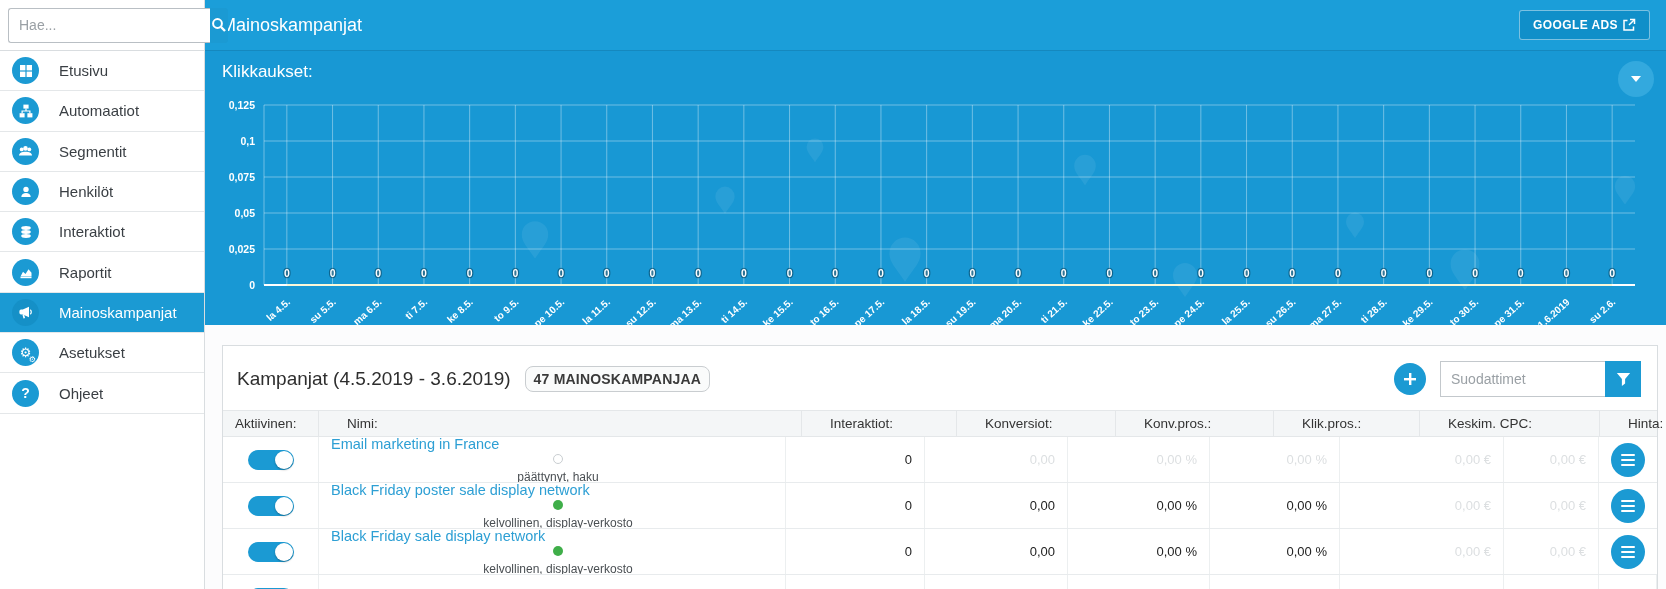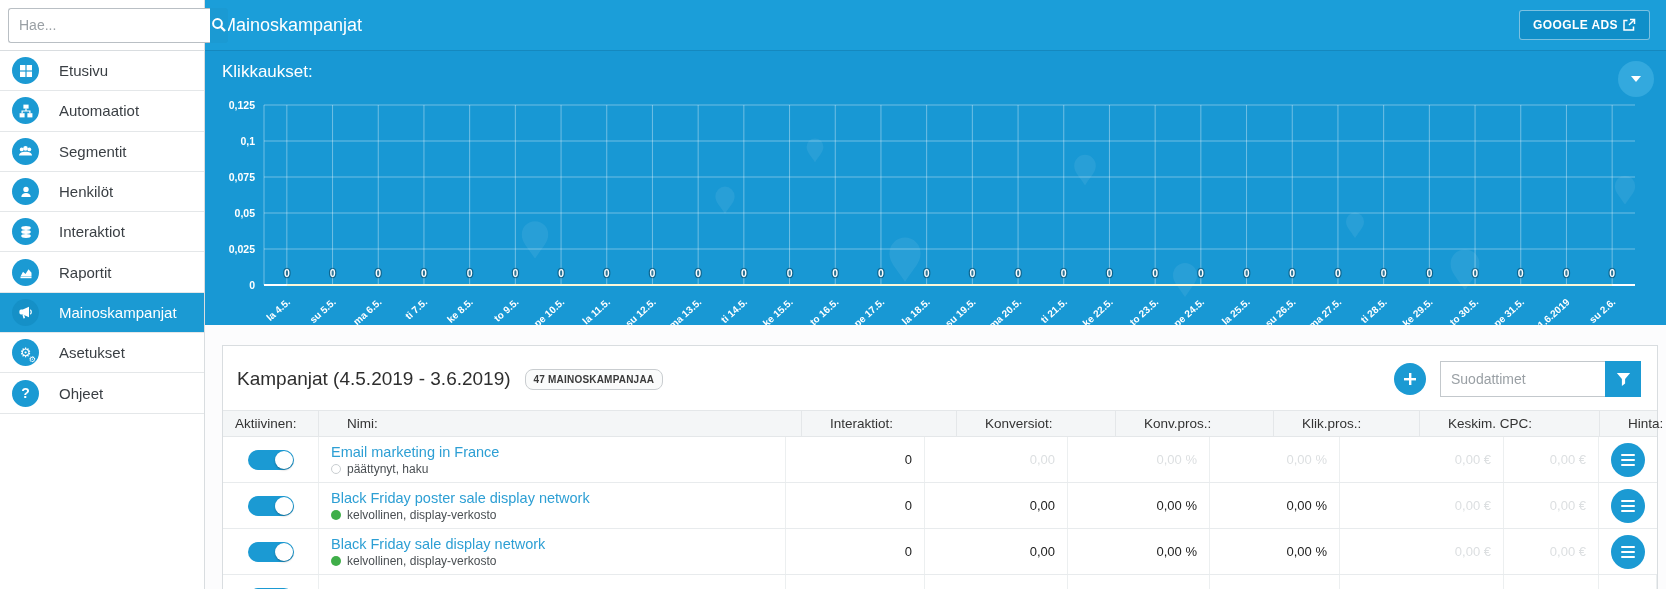--- a/index.html
+++ b/index.html
@@ -49,21 +49,21 @@
   .chart-svg text { font-family:"Liberation Sans", sans-serif; }
   .ytick { fill:#ffffff; font-size:10.5px; font-weight:bold; }
   .xtick { fill:#ffffff; font-size:10px; font-weight:bold; }
   .plabel { fill:#ffffff; font-size:10.5px; font-weight:bold; }
 
   
   .lower { padding:20px 8px 0 17px; }
   .card { background:#ffffff; border:1px solid #d9dde0; }
   .card-head { display:flex; align-items:center; padding:15px 16px 13px 14px; }
   .card-title { font-size:19px; color:#2e2e2e; }
-  .count-badge { margin-left:14px; font-size:10px; font-weight:bold; color:#3a3a3a;
+  .count-badge { margin-left:14px; font-size:14px; font-weight:bold; color:#3a3a3a;
     letter-spacing:0.2px; border:1px solid #c9cdd0; background:#fafbfb;
     padding:4px 8px; border-radius:8px; }
   .spacer { flex:1; }
   .add-btn { width:32px; height:32px; border-radius:50%; background:#1b9ad3;
     display:flex; align-items:center; justify-content:center; margin-right:14px; cursor:pointer; }
   .filter-wrap { display:flex; }
   .filter-input { width:165px; height:36px; border:1px solid #c3c8cc; border-right:none;
     padding:0 10px; font-size:14px; color:#333; outline:none; }
   .filter-input::placeholder { color:#9aa0a5; }
   .filter-btn { width:36px; height:36px; background:#1b9ad3; display:flex;
@@ -76,21 +76,21 @@
   .th:last-child { border-right:none; }
   .trow { border-bottom:1px solid #e8ebed; height:46px; }
   .cell { border-right:1px solid #eceff0; display:flex; flex-direction:column;
     justify-content:center; overflow:hidden; }
   .cell:last-child { border-right:none; }
   .cell-active { align-items:center; }
   .cell-name { padding-left:12px; }
   .cell-num { align-items:flex-end; padding-right:12px; font-size:13px; color:#222; }
   .cell-num.muted { color:#dcdfe1; }
   .camp-link { color:#2d9fd4; font-size:14.5px; text-decoration:none; margin-bottom:2px; }
-  .status { display:flex; align-items:center; gap:6px; }
+  .status { display:flex; align-items:center; gap:6px;flex-direction:column; }
   .dot { width:10px; height:10px; border-radius:50%; flex:0 0 10px; }
   .dot-green { background:#3fae49; }
   .dot-hollow { background:#fff; border:1px solid #c9ced1; }
   .status-text { font-size:12px; color:#4a4f53; }
   .toggle { width:46px; height:20px; border-radius:10px; background:#1b9ad3;
     position:relative; cursor:pointer; }
   .toggle .knob { position:absolute; right:1px; top:1px; width:18px; height:18px;
     border-radius:50%; background:#fff; box-shadow:0 1px 2px rgba(0,0,0,0.3); }
   .cell-action { align-items:center; }
   .action-btn { width:34px; height:34px; border-radius:50%; background:#1b9ad3;

